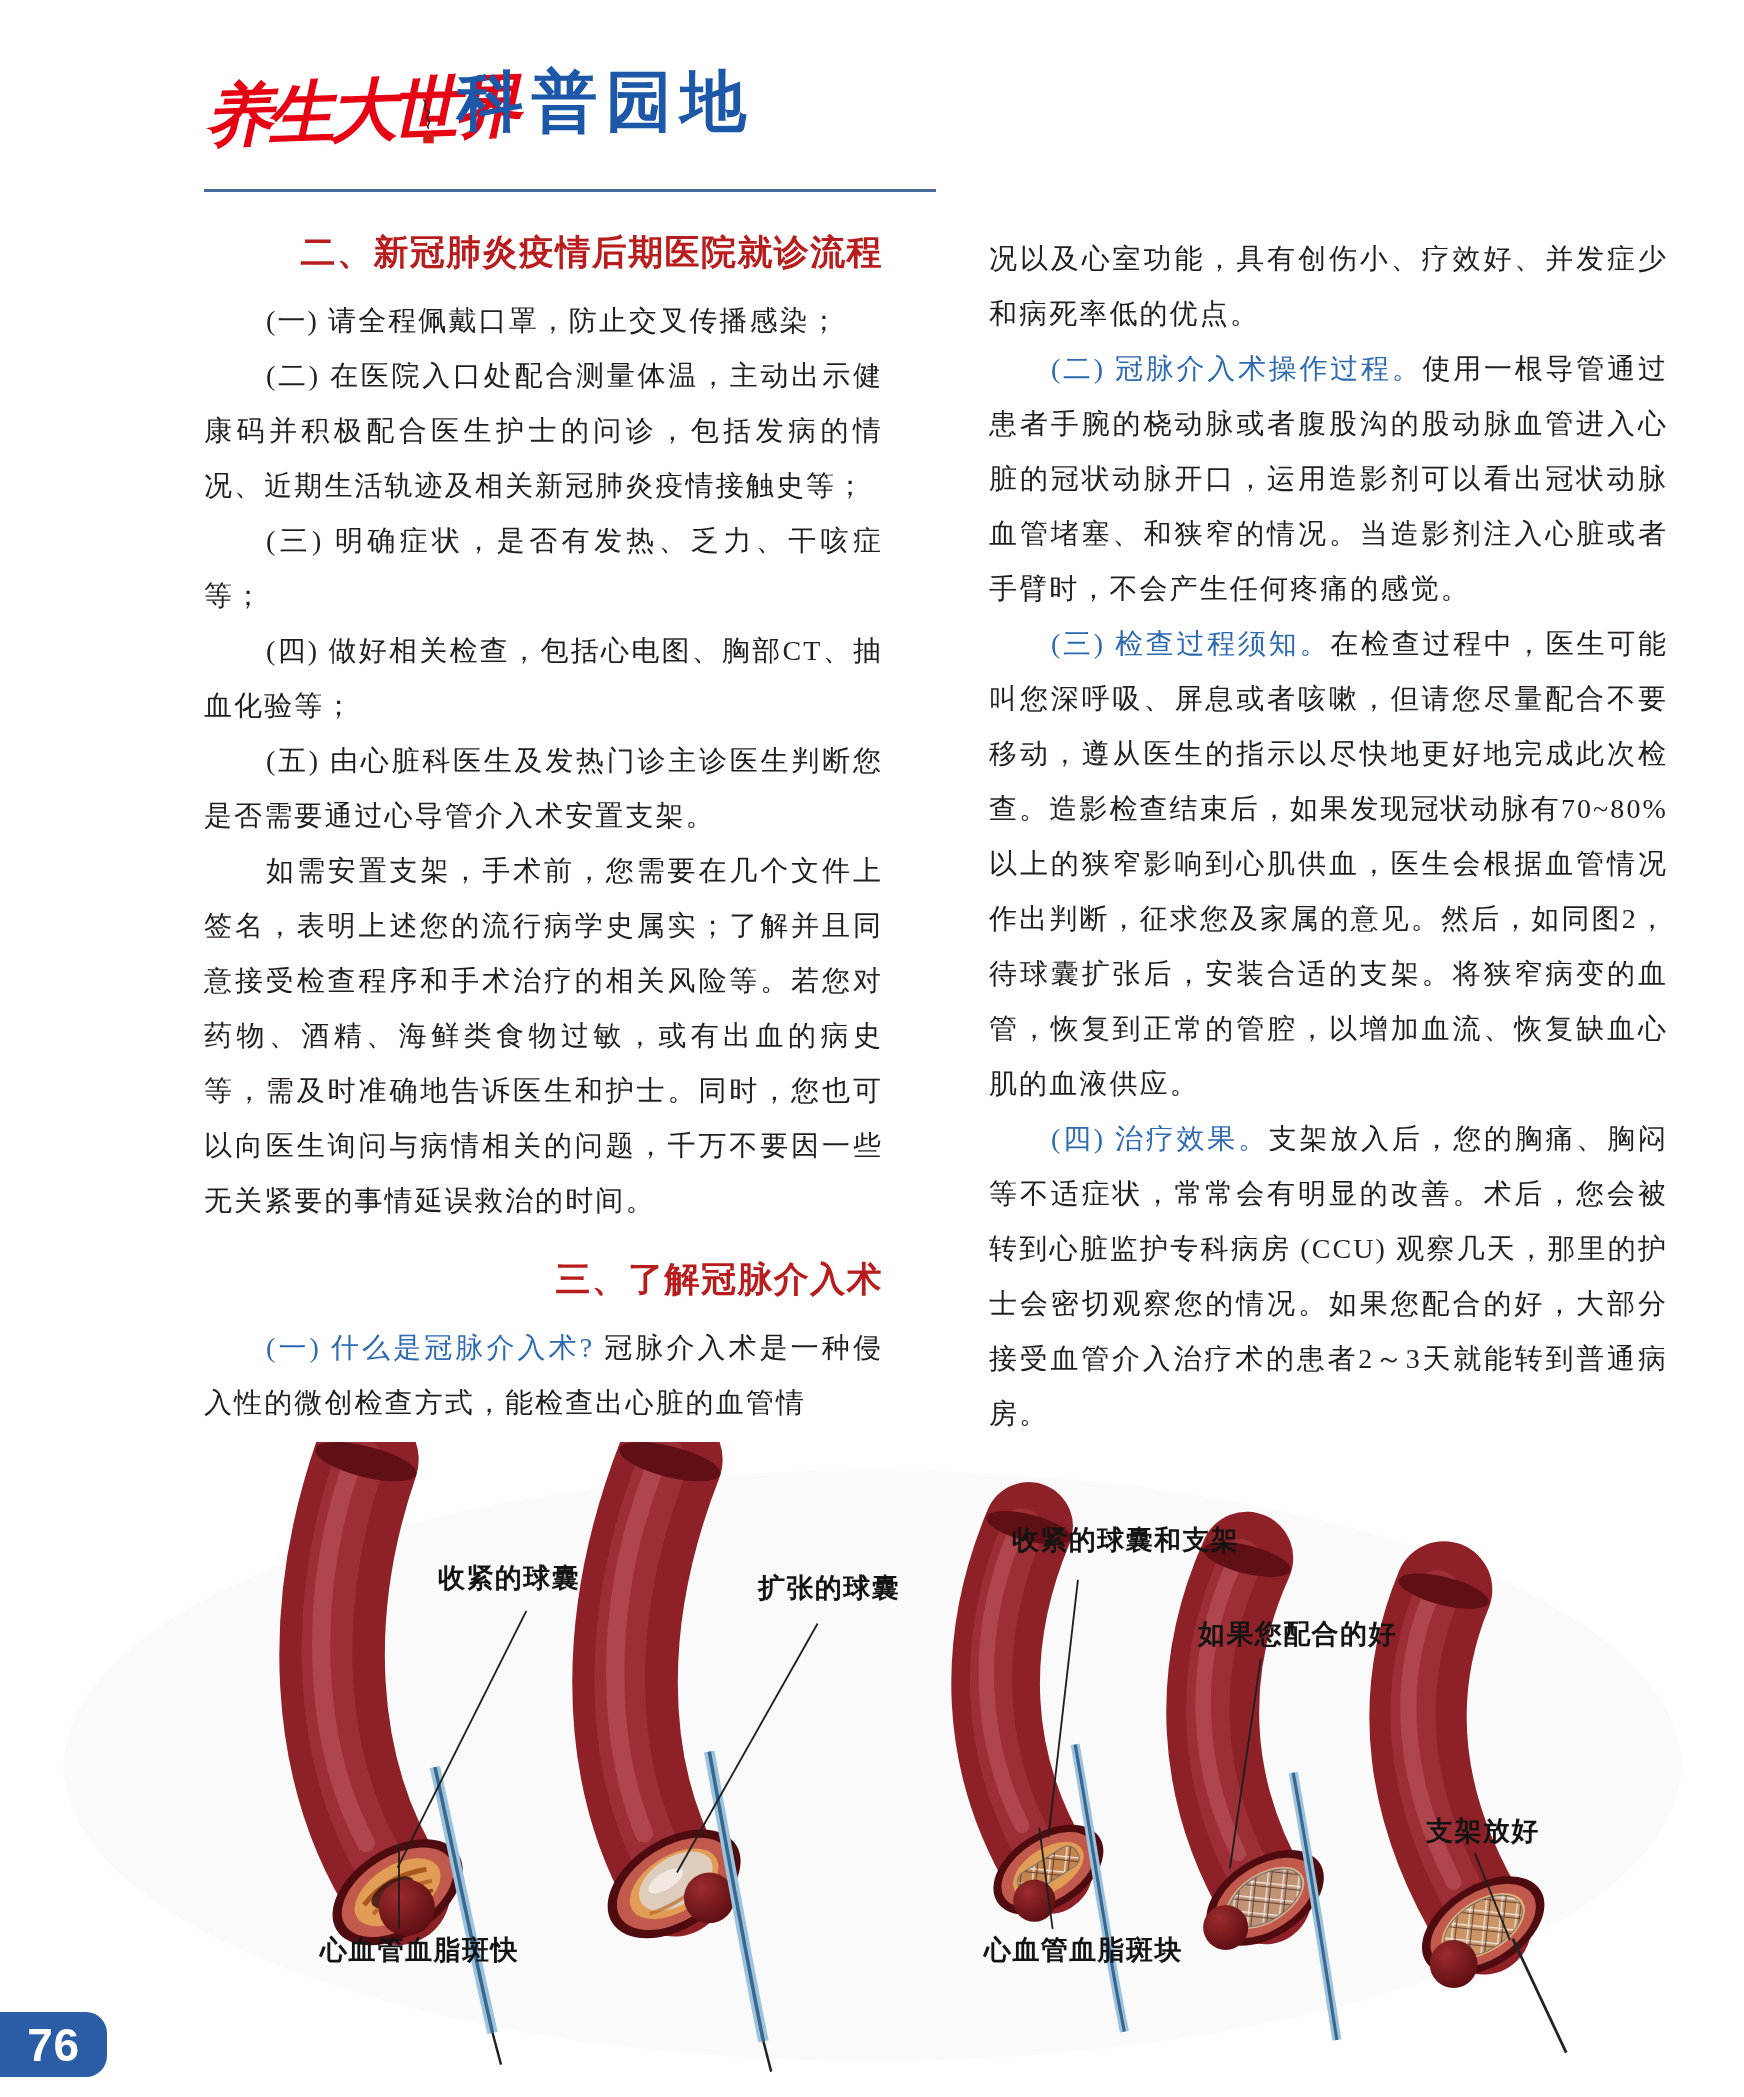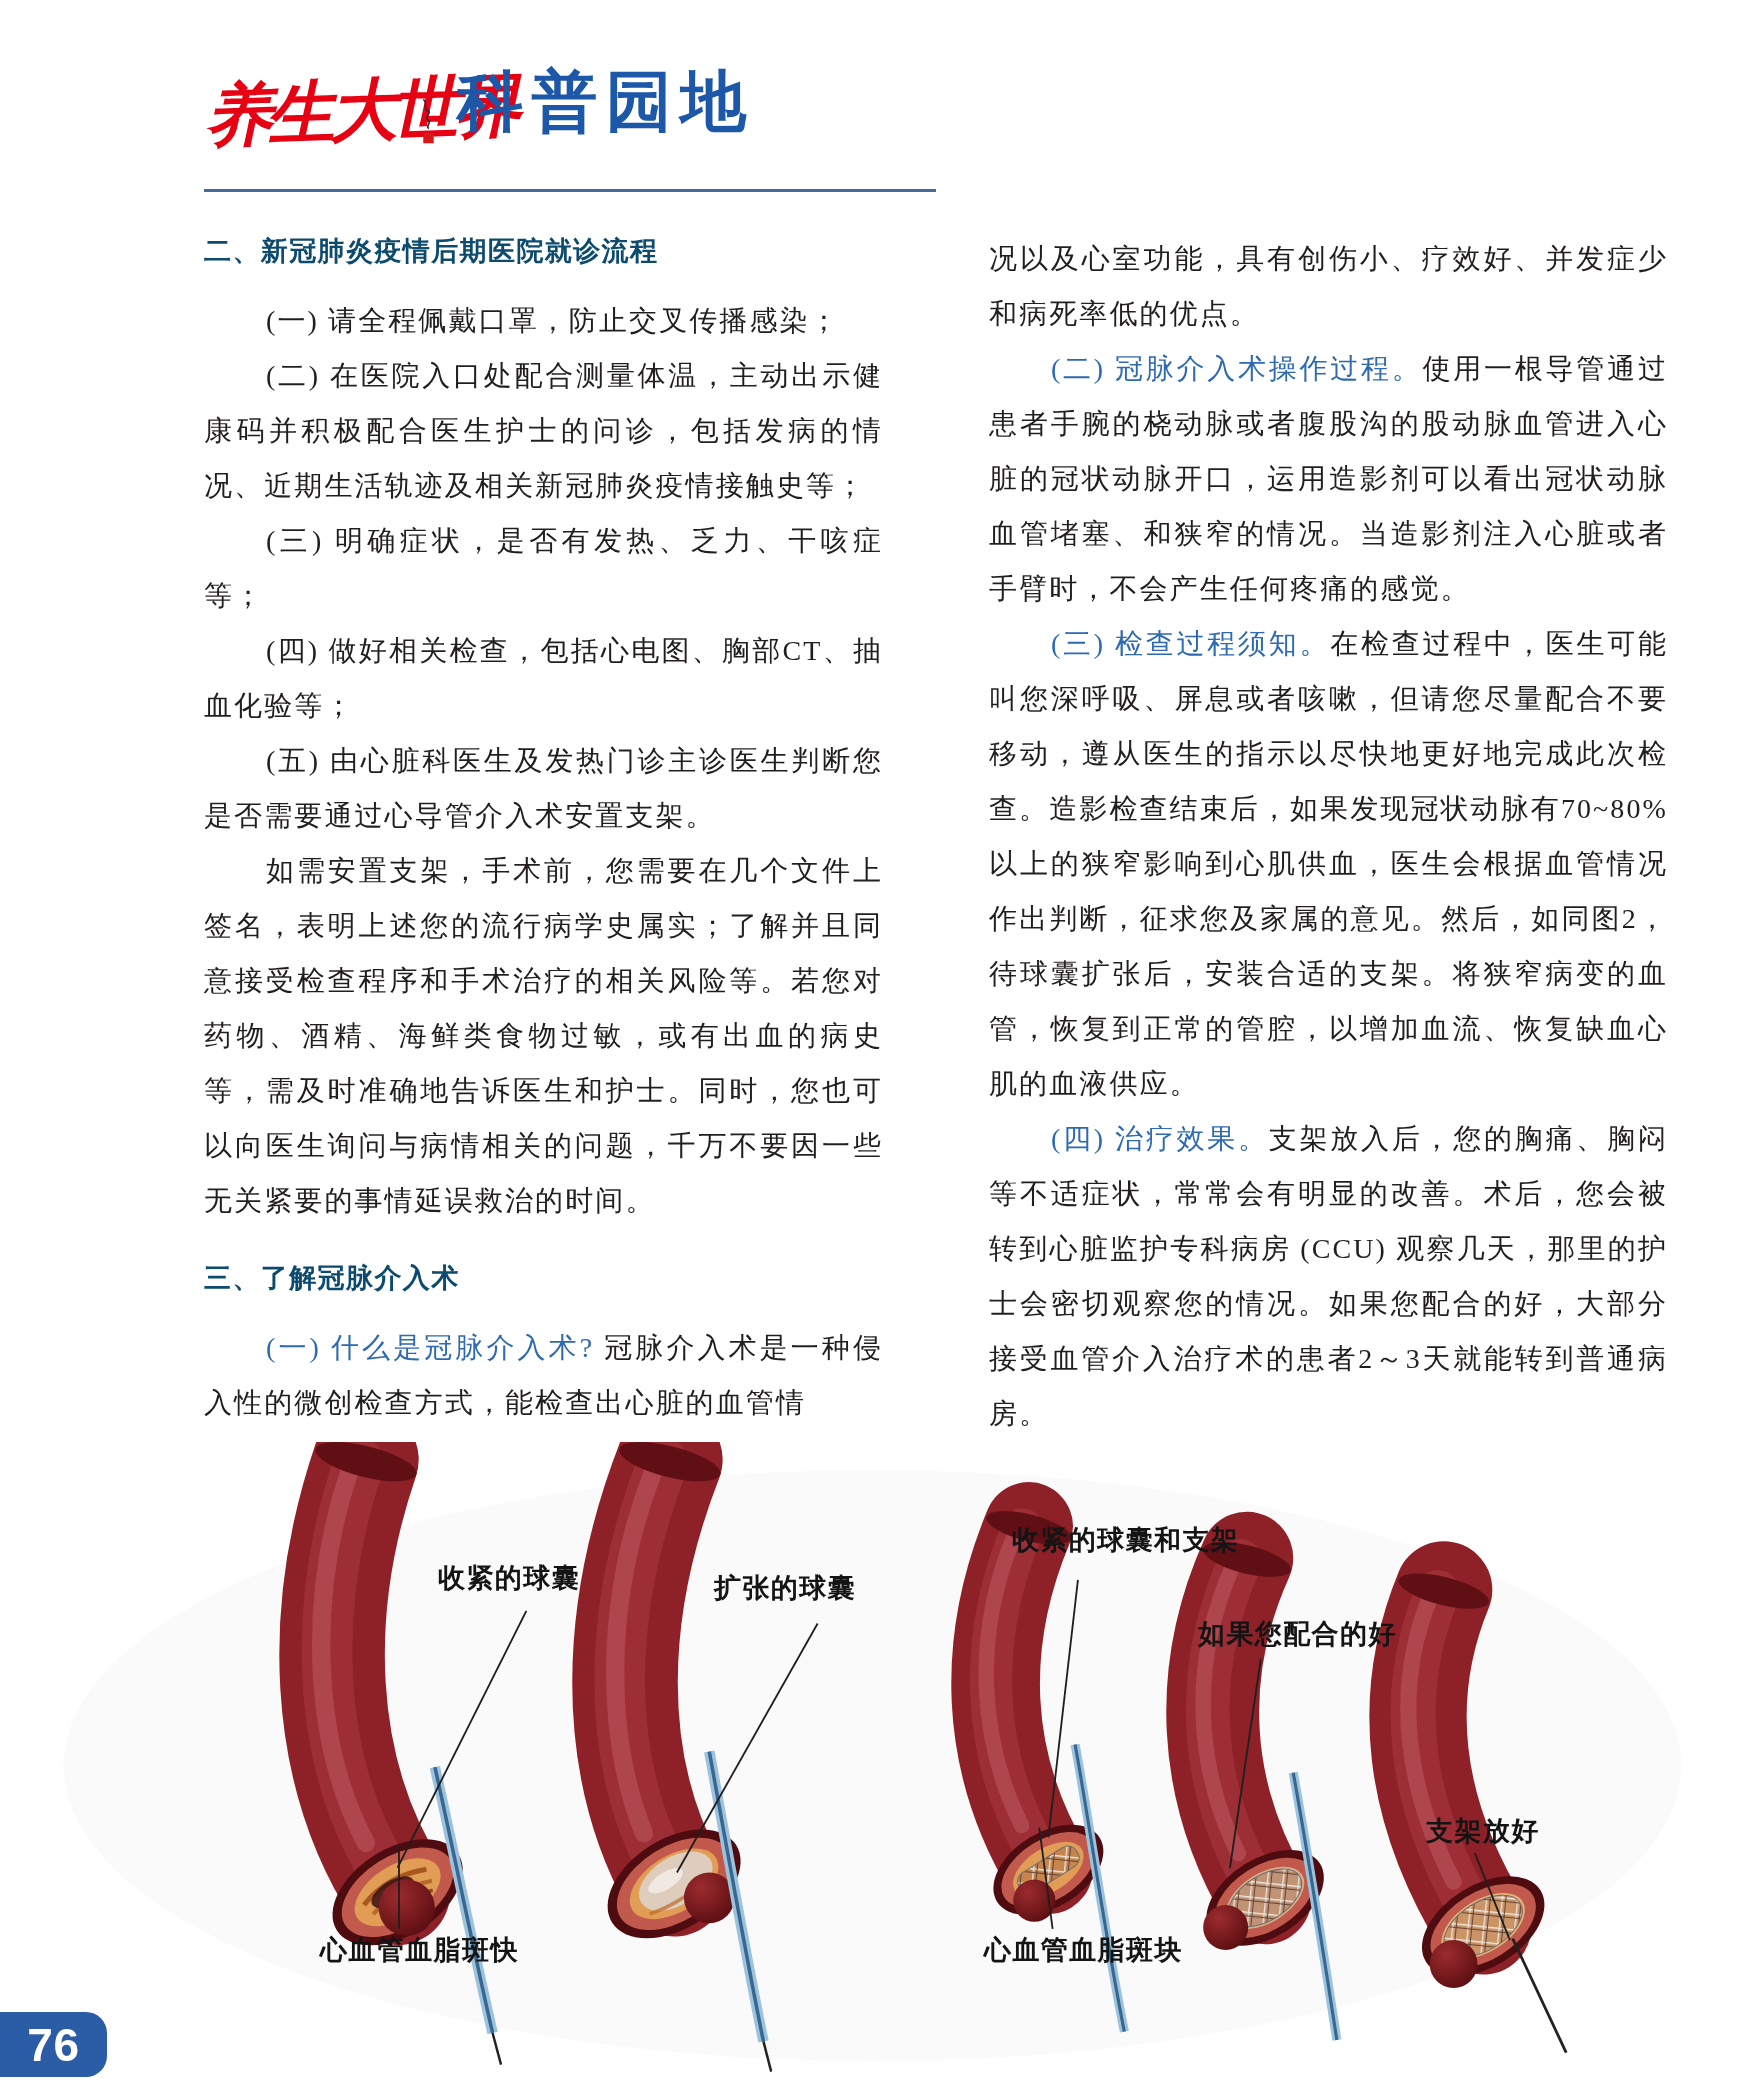--- a/index.html
+++ b/index.html
@@ -14,21 +14,21 @@
   .logo-sig{position:absolute;left:215px;top:39px;width:18.3px;height:46px;}
   .logo-sig svg{display:block;}
   .column-name{position:absolute;left:253px;top:4.2px;font-family:"Liberation Sans","DejaVu Sans",sans-serif;
         font-weight:bold;font-size:66px;line-height:77px;color:#1d58a8;letter-spacing:8.4px;white-space:nowrap;}
   .header-rule{position:absolute;left:204px;top:189px;width:732px;height:2.8px;background:#4a699b;}
 
   
   .columns{position:absolute;left:204px;top:231px;width:1464px;display:flex;gap:106px;}
   .col{width:679px;}
   .section-title{font-family:"Liberation Sans","DejaVu Sans",sans-serif;font-weight:bold;
-        font-size:27px;line-height:41px;color:#0c4a6e;letter-spacing:1.4px;margin:0 0 21px 0;}
+        font-size:35px;line-height:41px;color:#b91c1c;letter-spacing:1.4px;margin:0 0 21px 0;text-align:right;}
   .section-title.mid{margin-top:29.6px;}
   p.body-p{margin:0;font-size:28px;line-height:55px;letter-spacing:2.1px;
         text-align:justify;color:#221e1f;}
   p.body-p.indent{text-indent:62px;}
   span.blue{color:#2e6ab0;}
 
   
   .figure{position:absolute;left:0;top:1442px;width:1745px;height:655px;}
   .figure svg.art{position:absolute;left:0;top:0;}
   .fig-label{position:absolute;font-family:"Liberation Sans","DejaVu Sans",sans-serif;
@@ -190,21 +190,21 @@
         <line x1="567" y1="692" x2="567" y2="572"></line>
         <line x1="1532" y1="196" x2="1490" y2="562"></line>
         <line x1="1792" y1="308" x2="1748" y2="606"></line>
         <line x1="2096" y1="584" x2="2146" y2="708"></line>
         <line x1="1496" y1="692" x2="1477" y2="548"></line>
       </g>
     </svg>
 
     <div>
         <div class="fig-label" style="left: 438px; top: 121px;">收紧的球囊</div>
-        <div class="fig-label" style="left: 714px; top: 131px;">扩张的球囊</div>
+        <div class="fig-label" style="left: 758px; top: 131px;">扩张的球囊</div>
         <div class="fig-label" style="left: 1012px; top: 83px;">收紧的球囊和支架</div>
         <div class="fig-label" style="left: 1198px; top: 177px;">如果您配合的好</div>
         <div class="fig-label" style="left: 1426px; top: 374px;">支架放好</div>
         <div class="fig-label" style="left: 320px; top: 493px;">心血管血脂斑快</div>
         <div class="fig-label" style="left: 984px; top: 493px;">心血管血脂斑块</div>
       </div>
 
   </figure>
 
   <div class="page-badge">

